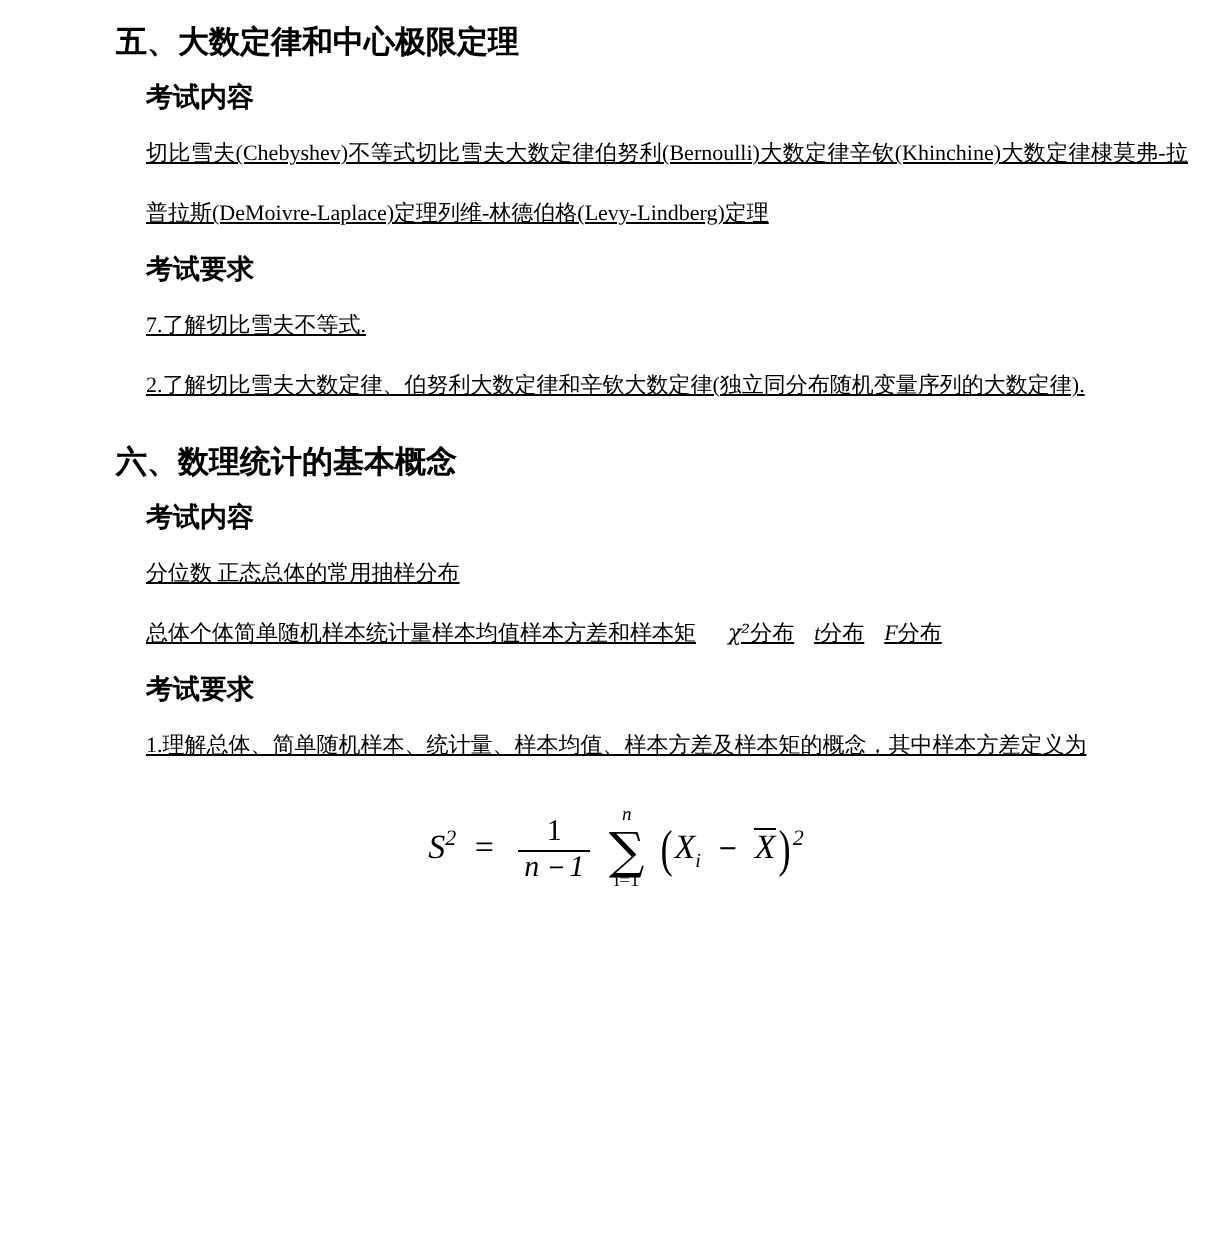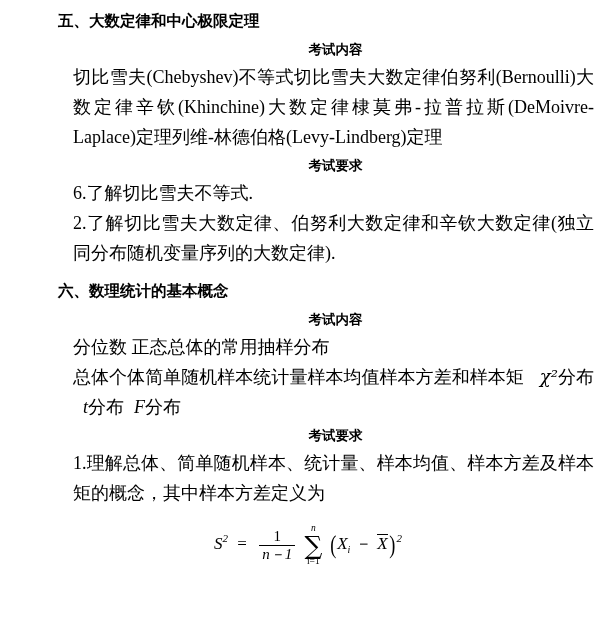--- a/index.html
+++ b/index.html
@@ -29,31 +29,31 @@
     padding-left: 40px;
     line-height: 26px;
   }
   .h-sub {
     font-family: "DejaVu Sans", "Liberation Sans", sans-serif;
     font-weight: bold;
     font-size: 13.5px;
     padding-left: 55px;
     line-height: 26px;
     margin: 0;
-    text-align: center;
   }
   .block-wrap {
     padding-left: 55px;
     padding-right: 4px;
   }
   .block-wrap p {
     margin: 0;
-    font-size: 18px;
+    font-size: 11px;
     line-height: 30px;
     text-align: justify;
+    text-decoration: underline;
   }
   .block-wrap p.ind {
     text-indent: 0px;
   }
   .spacer-md { height: 10px; }
   .gapchar { display: inline-block; width: 16px; }
   .gapchar-sm { display: inline-block; width: 10px; }
 
   
   .formula {
@@ -148,21 +148,21 @@
 
   <h3 class="h-sub">考试内容</h3>
 
   <div class="block-wrap">
     <p class="ind">切比雪夫(Chebyshev)不等式切比雪夫大数定律伯努利(Bernoulli)大数定律辛钦(Khinchine)大数定律棣莫弗-拉普拉斯(DeMoivre-Laplace)定理列维-林德伯格(Levy-Lindberg)定理</p>
   </div>
 
   <h3 class="h-sub">考试要求</h3>
 
   <div class="block-wrap">
-    <p>6.了解切比雪夫不等式.</p>
+    <p>7.了解切比雪夫不等式.</p>
     <p>2.了解切比雪夫大数定律、伯努利大数定律和辛钦大数定律(独立同分布随机变量序列的大数定律).</p>
   </div>
 
   <div class="spacer-md"></div>
 
   <h2 class="h-section">六、数理统计的基本概念</h2>
 
   <h3 class="h-sub">考试内容</h3>
 
   <div class="block-wrap">

